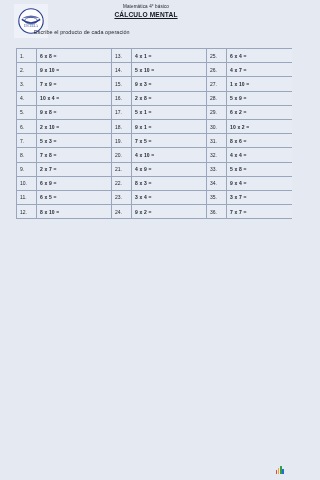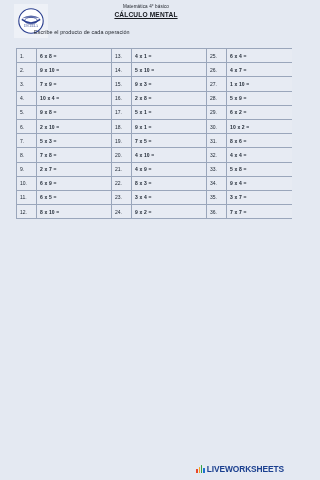--- a/index.html
+++ b/index.html
@@ -261,14 +261,13 @@
   </table>
 </div>
 
 <div class="watermark">
   <span class="wm-bars">
     <i></i>
       <i></i>
       <i></i>
       <i></i>
   </span>
-  <span class="wm-text">LIVEWORKSHEETS</span>
 </div>
 
 </body></html>

